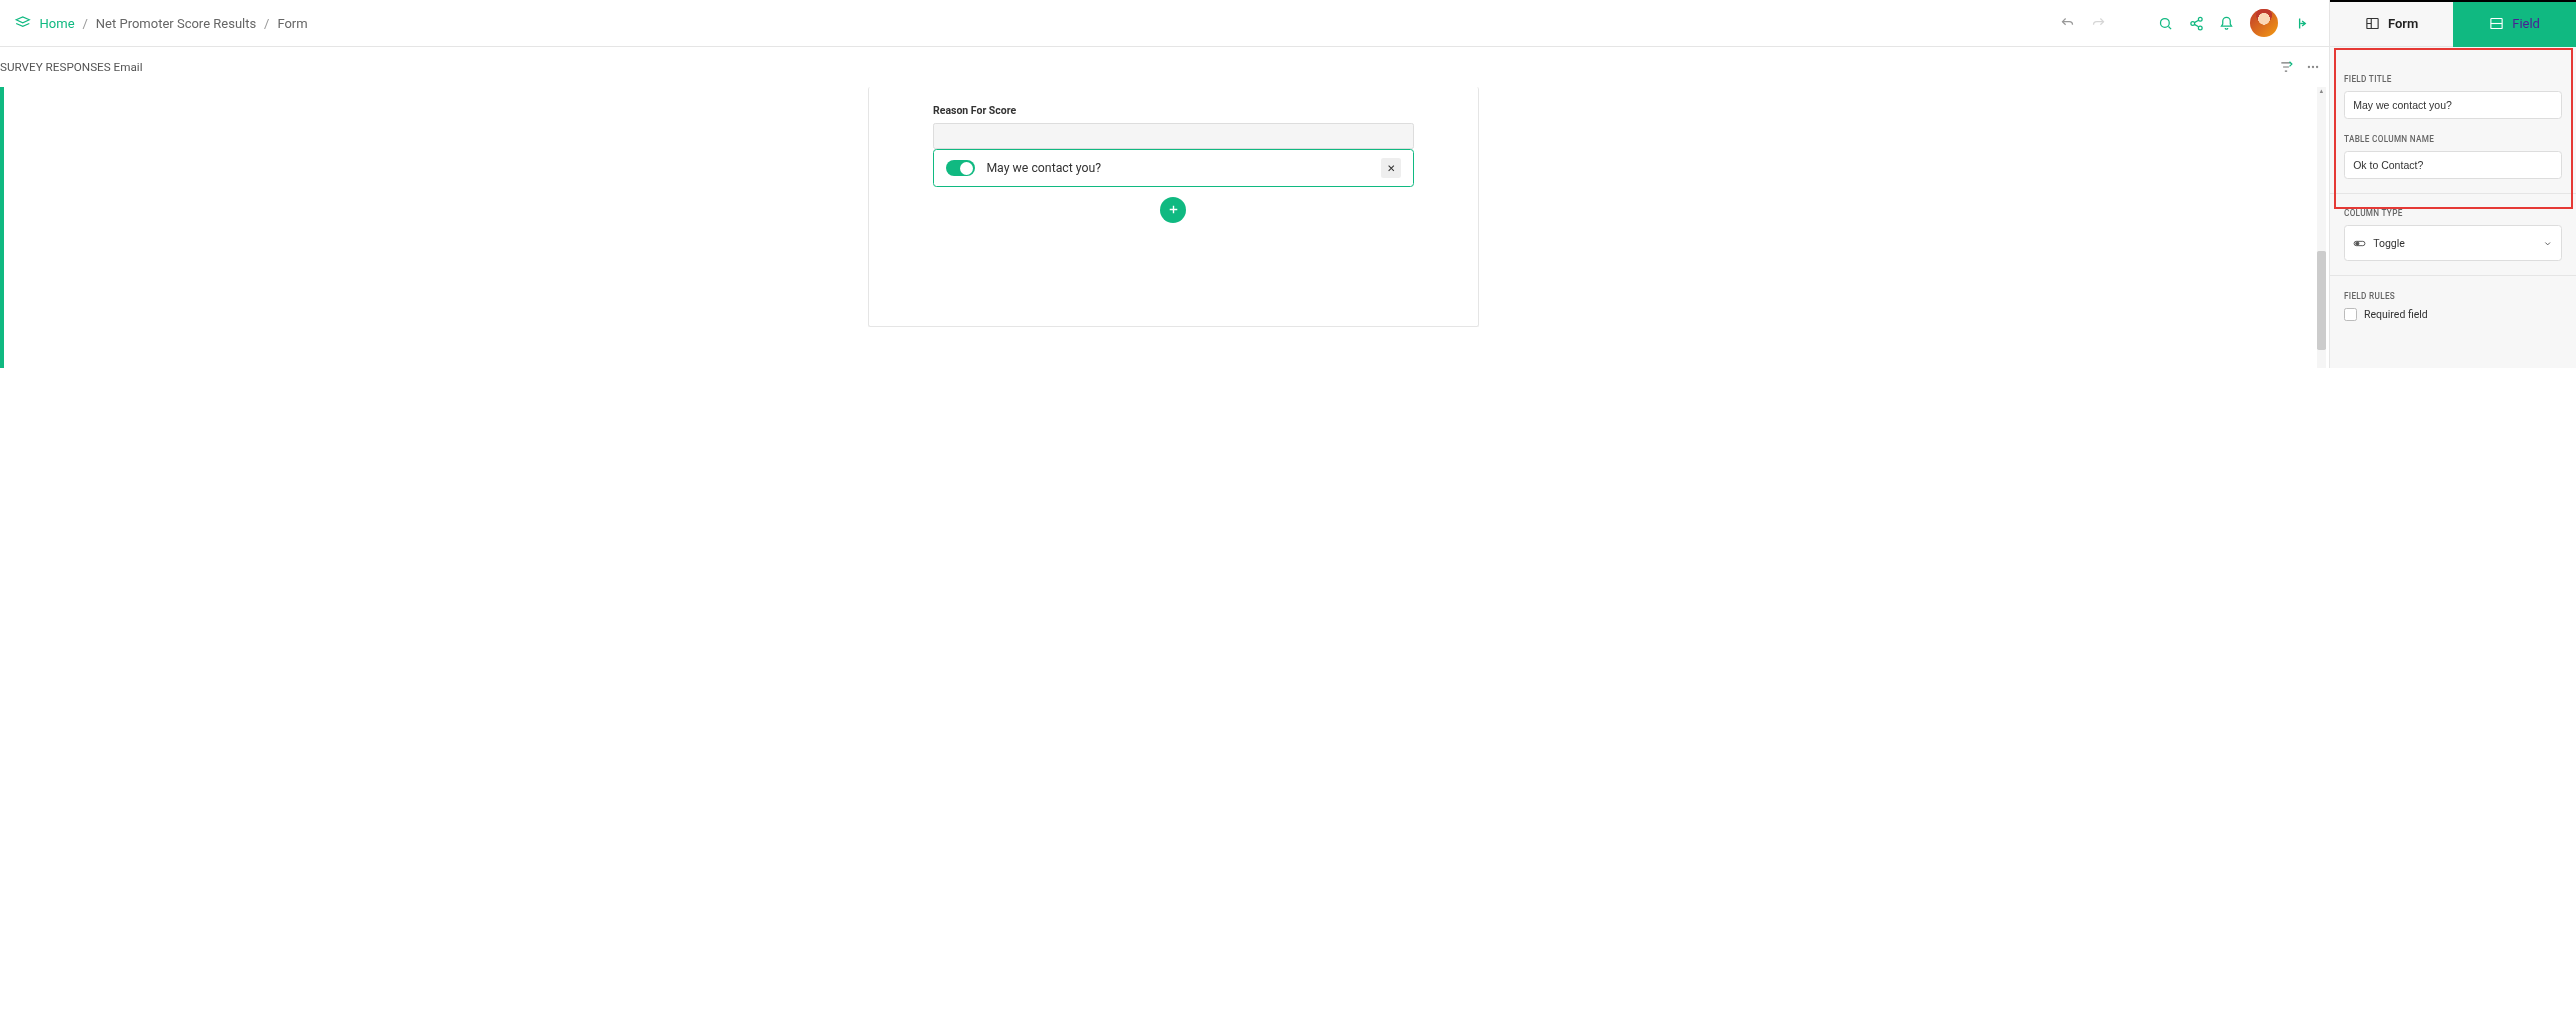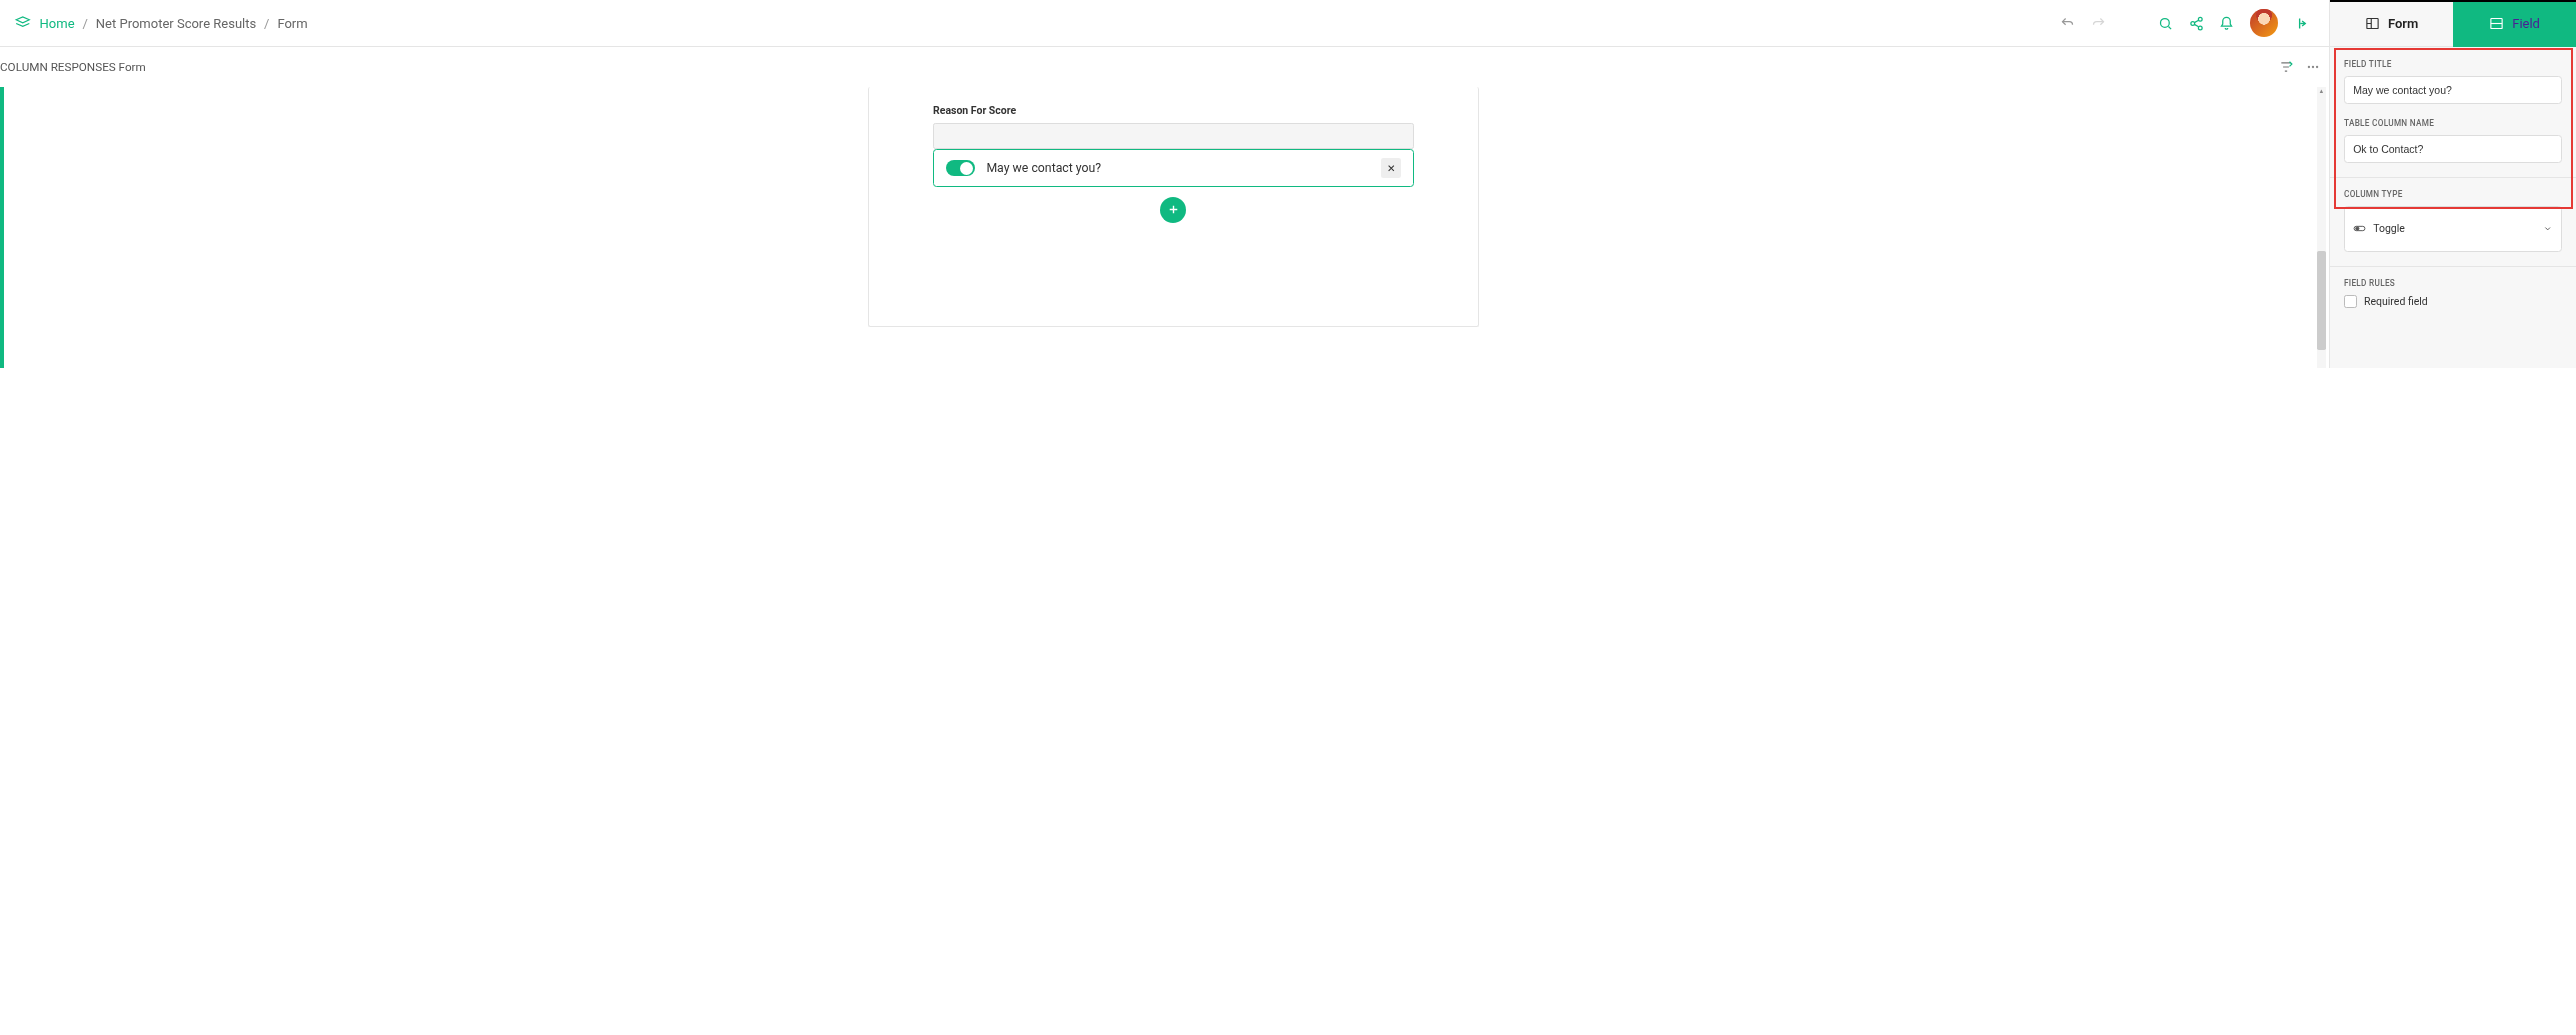--- a/index.html
+++ b/index.html
@@ -69,29 +69,29 @@
   .side-top-line{position:absolute; top:0; left:0; right:0; height:1.8px; background:#000;}
   .side-tabs { display:flex; height:47px;}
   .side-tab { flex:1; display:flex; align-items:center; justify-content:center; gap:8.2px; font-size:13px; cursor:pointer;}
   .side-tab.inactive { background:#f7f7f7; color:#222; border-bottom:0.6px solid #e5e5e5;}
   .side-tab.active { background:#10b981; color:#4c1d95;}
   .side-body { padding: 11.7px 14px; position:relative;}
   .highlight-box {
     position:absolute; left:3.5px; right:3.5px; top:1.2px; height:161px;
     border:2.3px solid #e53935; pointer-events:none;
   }
-  .prop-group { margin-bottom: 14px;}
+  .prop-group { margin-bottom: 14px; margin-top: 15px;}
   .prop-label { font-size:8.2px; letter-spacing:0.3px; color:#666; text-transform:uppercase; margin-bottom:7px; font-weight:500;}
   .prop-input {
     width:100%; height:28px; background:#fff; border:0.6px solid #ddd; border-radius:3.5px;
     padding:0 8.2px; font-size:10.5px; color:#333;
   }
   .divider { height:0.6px; background:#e5e5e5; margin: 2.3px -14px 11.7px; }
   .select {
-    width:100%; height:46px; background:#fff; border:0.6px solid #ddd; border-radius:3.5px;
+    width:100%; height:36px; background:#fff; border:0.6px solid #ddd; border-radius:3.5px;
     padding:0 8.2px; font-size:10.5px; color:#333; display:flex; align-items:center; gap:7px;
   }
   .select .chev { margin-left:auto; color:#555;}
   .check-row { display:flex; align-items:center; gap:7px; font-size:10.5px; color:#333;}
   .checkbox { width:13px; height:13px; border:0.9px solid #bbb; border-radius:2.3px; background:#fff;}
 
   svg { display:block;}
   .ptr { cursor:pointer;}
 </style>
 </head>
@@ -152,21 +152,21 @@
       <div class="exit ptr">
         <svg width="15" height="15" viewBox="0 0 24 24" fill="none" stroke="currentColor" stroke-width="2.2">
             <path d="M9 4v16"></path>
             <path d="M13 8l5 4-5 4"></path>
             <path d="M18 12H10"></path>
           </svg>
       </div>
     </div>
 
     <div class="subheader">
-      <span class="title">COLUMN RESPONSES Form</span>
+      <span class="title">SURVEY RESPONSES Email</span>
       <span class="spacer"></span>
       <span class="sub-btn ptr">
         <svg width="14" height="14" viewBox="0 0 24 24" fill="none" stroke="#777" stroke-width="2">
             <path d="M4 5h16M7 12h10M10 19h4"></path>
             <path d="M18 3l4 4-4 4" stroke="#10b981" stroke-width="2.2"></path>
           </svg>
       </span>
       <span class="sub-btn ptr">
         <svg width="14" height="14" viewBox="0 0 24 24" fill="#888">
             <circle cx="5" cy="12" r="2"></circle>

